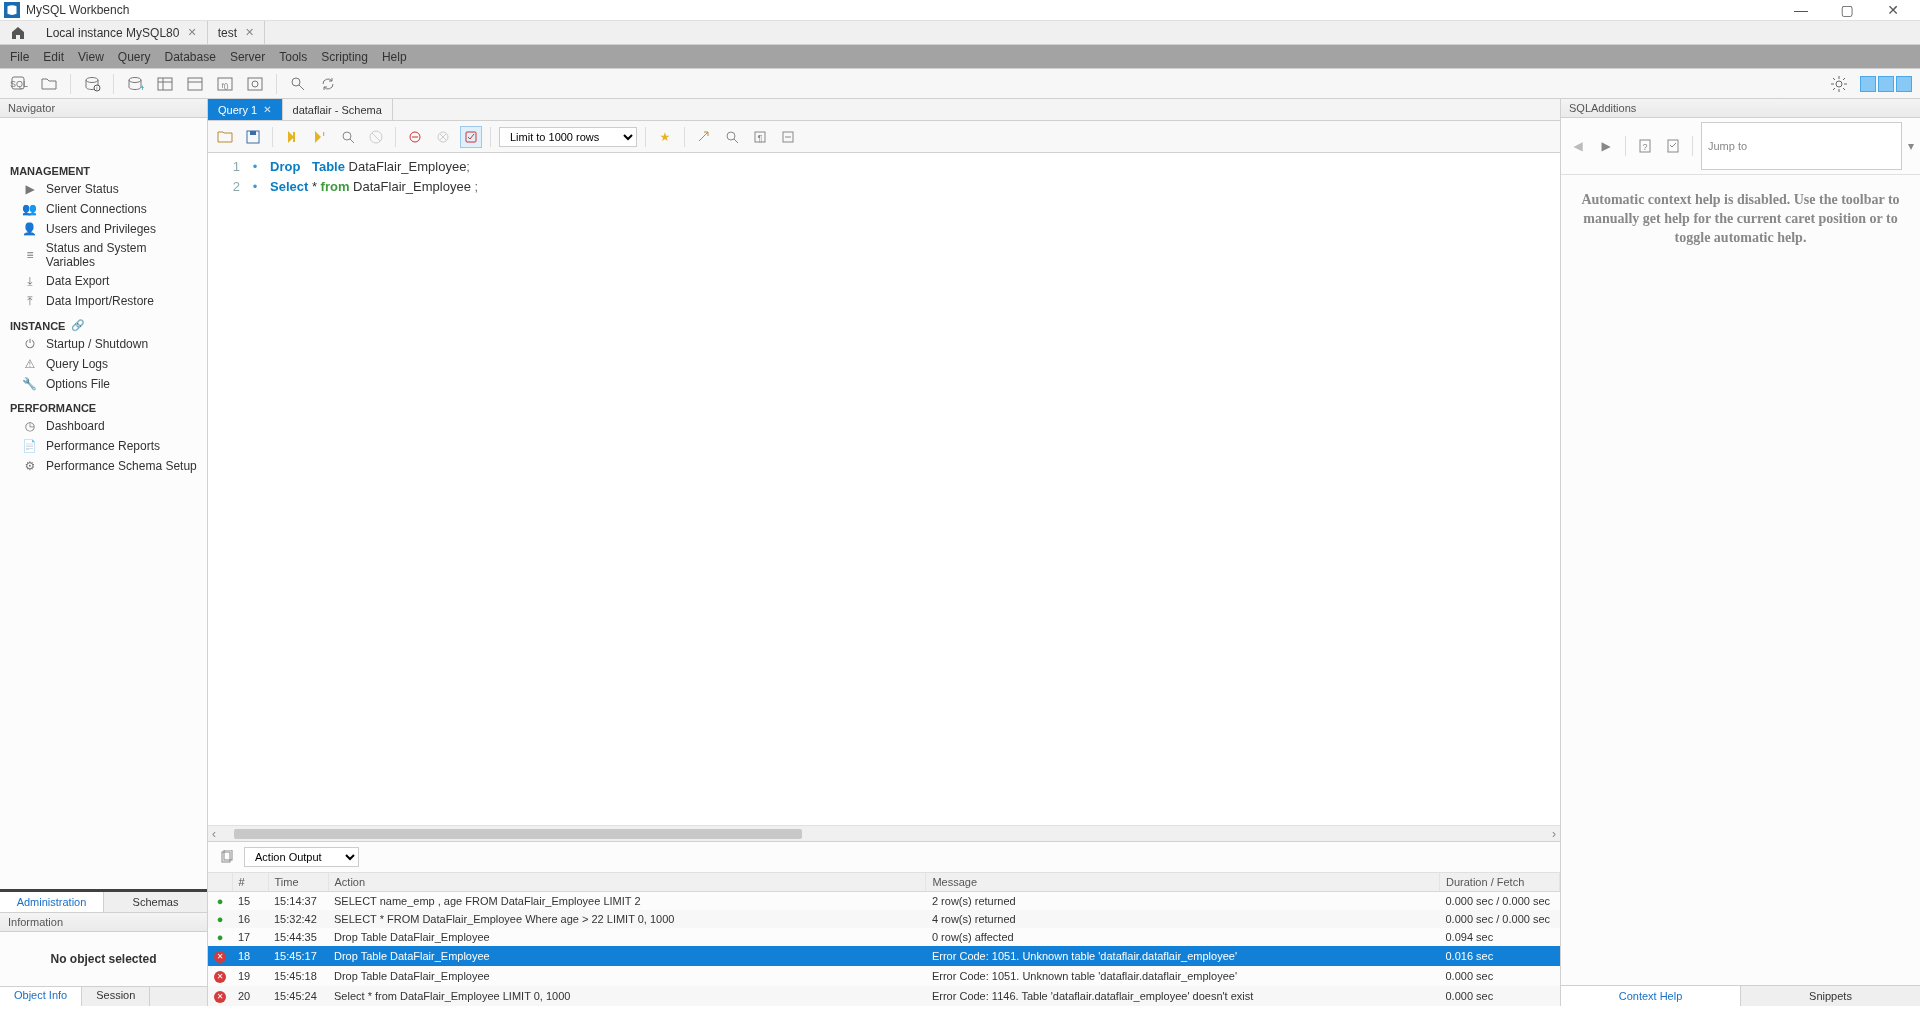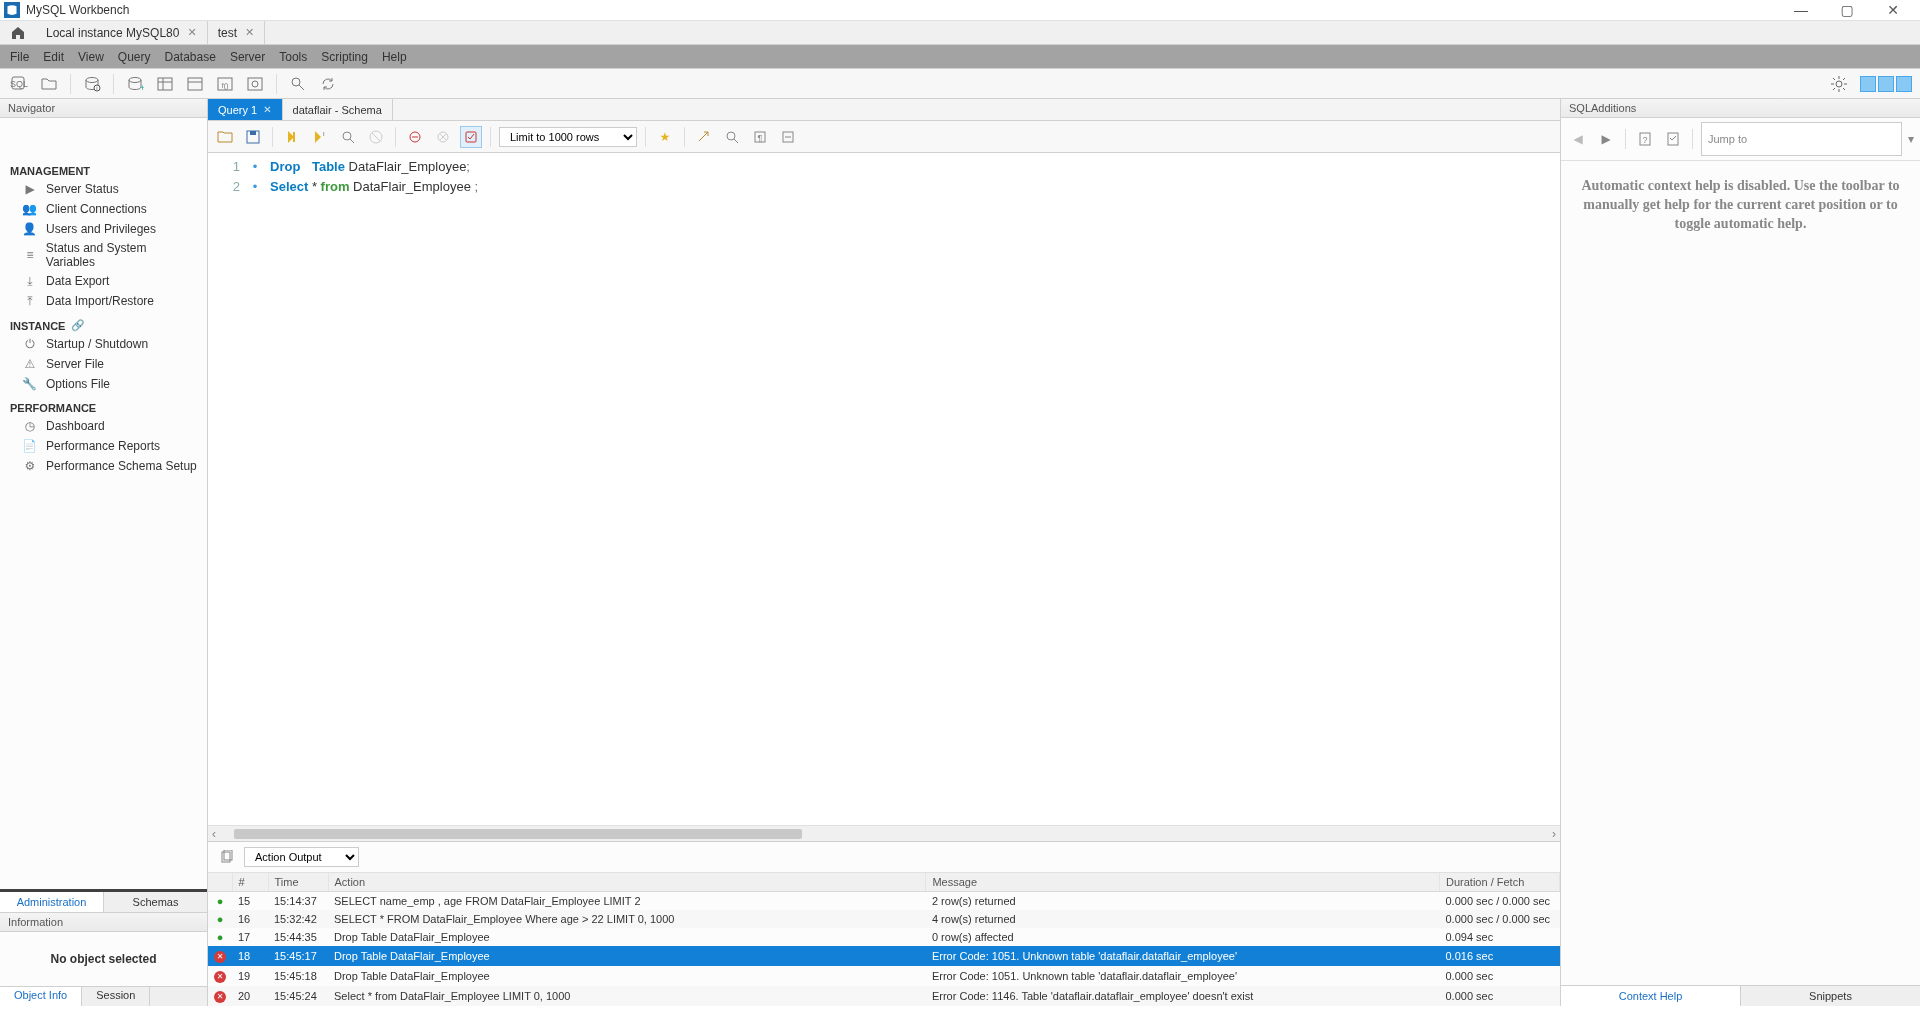--- a/index.html
+++ b/index.html
@@ -75,21 +75,21 @@
 .out-table th { text-align: left; font-weight: normal; color: #555; padding: 3px 6px; background: #f0f0f0; border-bottom: 1px solid #d8d8d8; border-right: 1px solid #e4e4e4; }
 .out-table td { padding: 3px 6px; border-bottom: 0; }
 .out-row.alt { background: #f7f7f7; }
 .out-row.selected { background: #1180d6; color: #fff; }
 .status-ok { color: #2a9d2a; }
 .status-err { color: #fff; background: #d63a3a; border-radius: 50%; width: 12px; height: 12px; display: inline-flex; align-items:center; justify-content:center; font-size: 8px; line-height: 1; }
 .status-col { width: 24px; text-align:center; }
 
 .sqladditions { width: 360px; display: flex; flex-direction: column; border-left: 1px solid #d0d0d0; background: #fcfcfc; }
 .sa-toolbar { display: flex; align-items: center; gap: 6px; padding: 4px 6px; border-bottom: 1px solid #e0e0e0; }
-.sa-input { flex: 1; font-size: 11px; padding: 10px 6px; border: 1px solid #ccc; color: #888; }
+.sa-input { flex: 1; font-size: 11px; padding: 17px 6px; border: 1px solid #ccc; color: #888; }
 .sa-body { flex: 1; padding: 16px 10px; color: #888; font-family: Georgia, serif; font-size: 14px; font-weight: bold; text-align: center; line-height: 1.35; }
 .sa-tabs { display: flex; border-top: 1px solid #d0d0d0; }
 .sa-tabs .st { flex: 1; text-align: center; padding: 4px; font-size: 11px; background: #efefef; border-right: 1px solid #d0d0d0;}
 .sa-tabs .st.active { color: #1a6fc7; background: #fff; }
 .sa-tabs .st:last-child { border-right: none; }
 
 .footer-tabs { height: 20px; display:flex; border-top: 1px solid #d0d0d0; background:#efefef;}
 .footer-tabs .ft { padding: 2px 14px; font-size: 11px; border-right: 1px solid #d0d0d0; }
 .footer-tabs .ft.active { color: #1a6fc7; background:#fff; }
 
@@ -254,21 +254,21 @@
       <div class="nav-section">
           <span>INSTANCE</span>
           <span>🔗</span>
         </div>
       <div class="nav-item">
           <span class="ni-icon">⏻</span>
           <span>Startup / Shutdown</span>
         </div>
       <div class="nav-item">
           <span class="ni-icon">⚠</span>
-          <span>Server File</span>
+          <span>Query Logs</span>
         </div>
       <div class="nav-item">
           <span class="ni-icon">🔧</span>
           <span>Options File</span>
         </div>
 
       <div class="nav-section">PERFORMANCE</div>
       <div class="nav-item">
           <span class="ni-icon">◷</span>
           <span>Dashboard</span>

